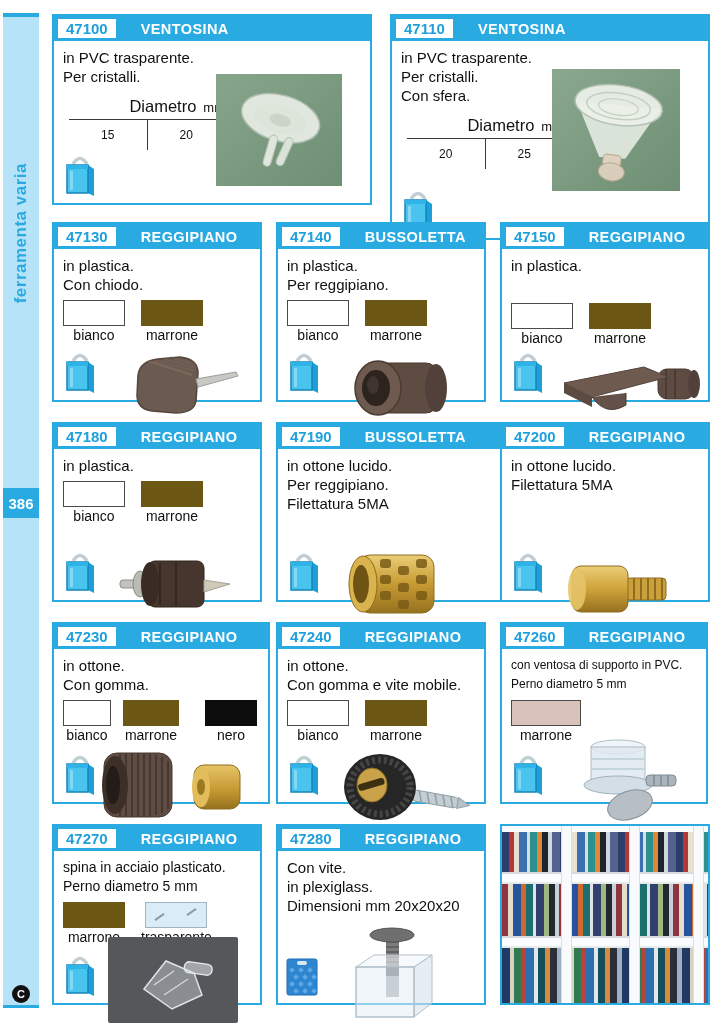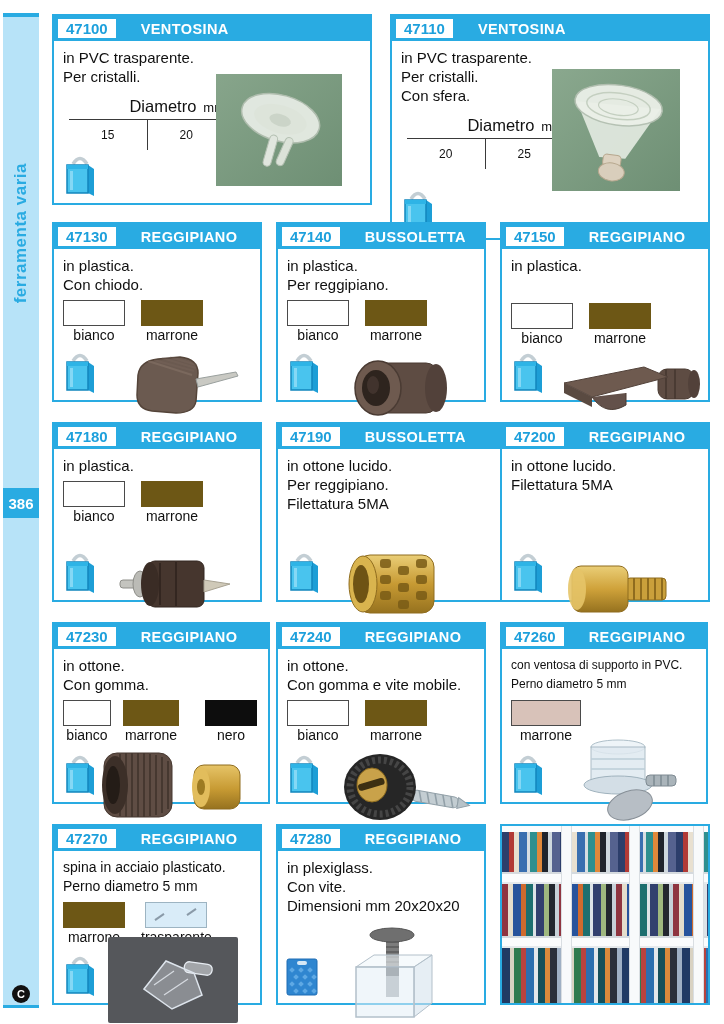--- a/index.html
+++ b/index.html
@@ -560,22 +560,22 @@
   </div>
 </div>
 
 <div class="card" style="left:276px;top:824px;width:210px;height:181px">
   <div class="head">
     <span class="code">47280</span>
     <span class="pname">REGGIPIANO</span>
   </div>
   <div class="cbody">
     <div class="desc">
+      <div>Con vite.</div>
       <div>in plexiglass.</div>
-      <div>Con vite.</div>
       <div>Dimensioni mm 20x20x20</div>
     </div>
     <svg class="photo" style="left:56px;top:68px" width="120" height="102" viewBox="0 0 120 102">
       <rect x="52" y="19" width="13" height="38" fill="#7c7c7c"></rect>
       <path d="M52 23 H65 M52 28 H65 M52 33 H65 M52 38 H65 M52 43 H65 M52 48 H65" stroke="#5a5a5a" stroke-width="1.6"></path>
       <ellipse cx="58" cy="16" rx="22" ry="7" fill="#6f6f6f" stroke="#565656"></ellipse>
       <polygon points="22,48 40,36 98,36 80,48" fill="#f0f6fa" fill-opacity=".6" stroke="#b3c0ca"></polygon>
       <polygon points="80,48 98,36 98,84 80,98" fill="#d6e2ec" fill-opacity=".6" stroke="#b3c0ca"></polygon>
       <rect x="22" y="48" width="58" height="50" fill="#e4eef6" fill-opacity=".55" stroke="#b3c0ca" stroke-width="1.5"></rect>
       <rect x="52" y="48" width="13" height="30" fill="#a0aab2" fill-opacity=".5"></rect>

